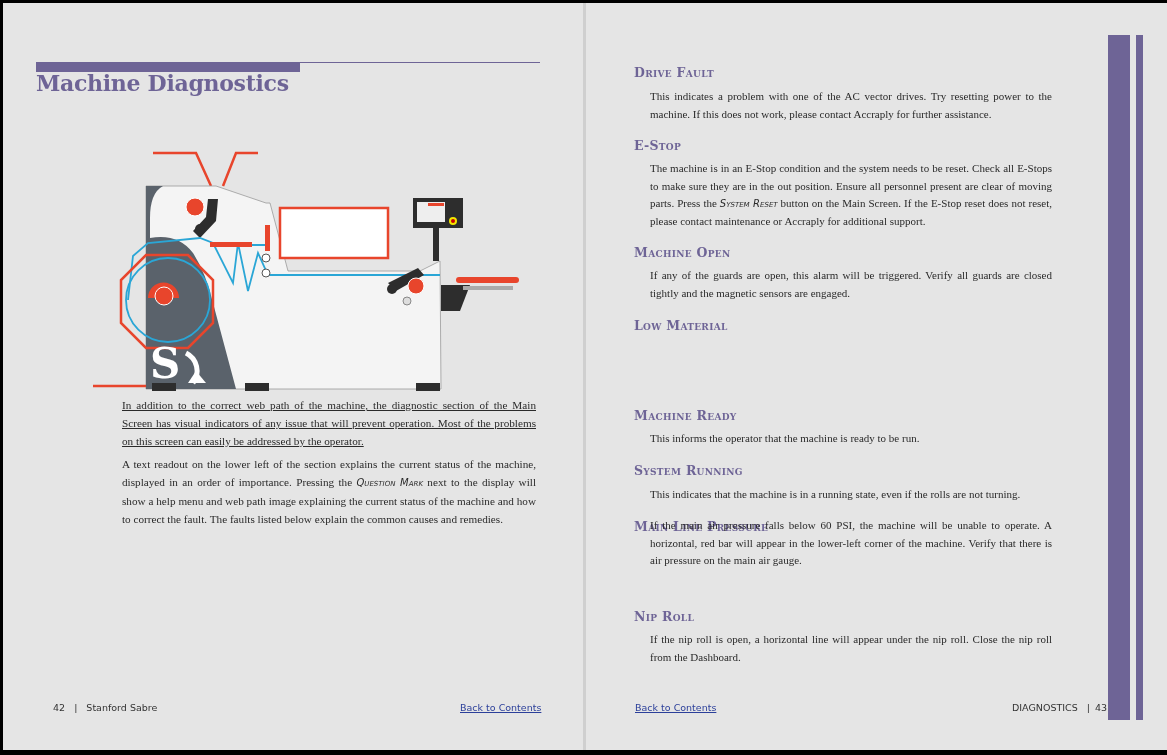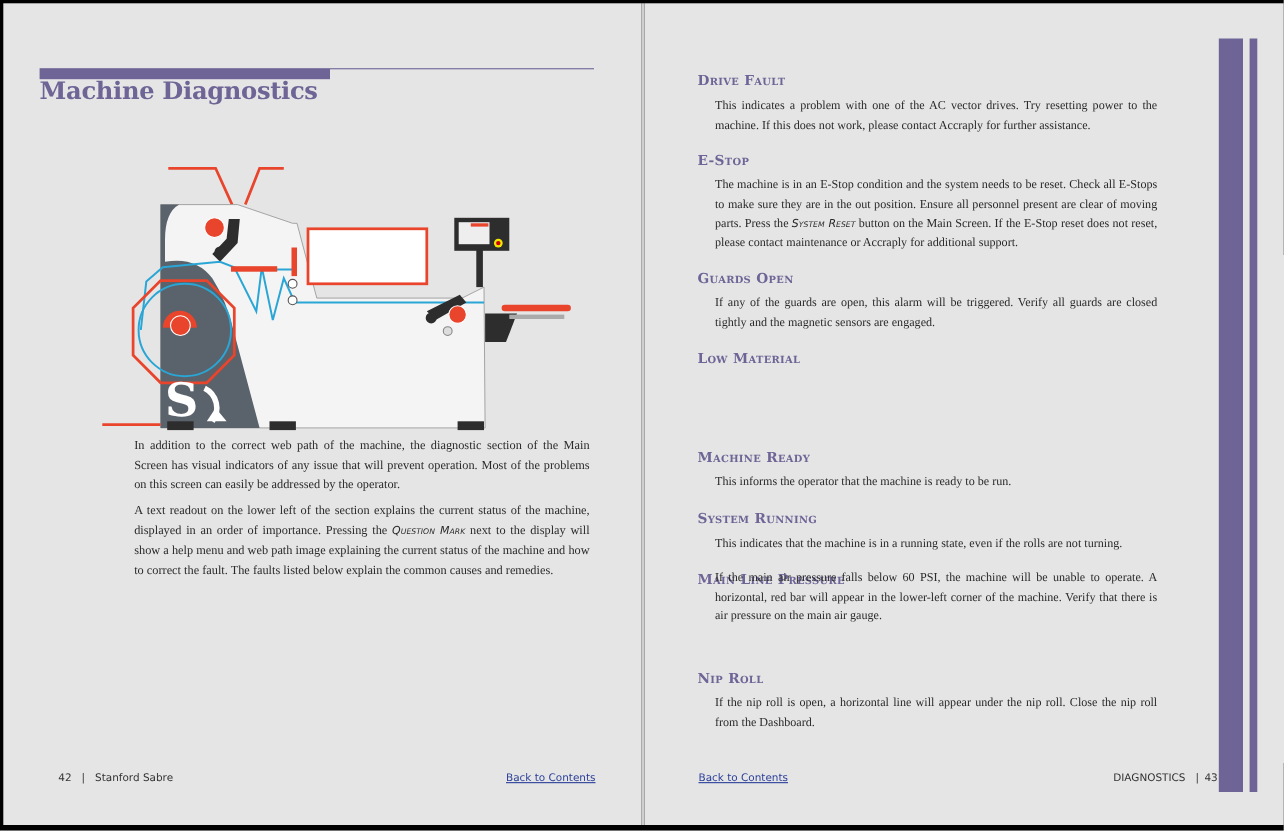--- a/index.html
+++ b/index.html
@@ -14,21 +14,21 @@
   .title-bar-thin { position:absolute; left:297px; top:59px; width:240px; height:1px; background:#6e6496; }
   .page-title { position:absolute; left:33px; top:67px; margin:0; font-family:"DejaVu Serif", serif;
                 font-weight:bold; font-size:22px; color:#6e6496; letter-spacing:-0.3px; }
 
   .figure { position:absolute; left:85px; top:140px; width:440px; height:255px; }
 
   .body-text { position:absolute; font-family:"Liberation Serif", serif; font-size:11.2px;
                color:#2a2a2a; line-height:18px; text-align:justify; margin:0; }
   .sc { font-style:italic; font-variant:small-caps; font-family:"DejaVu Sans", sans-serif; font-size:10px; }
 
-  #left-para-1 { left:119px; top:393px; width:414px; }
+  #left-para-1 { left:119px; top:393px; width:414px;text-decoration:underline; }
   #left-para-2 { left:119px; top:452px; width:414px; }
 
   .footer { position:absolute; font-family:"DejaVu Sans", sans-serif; font-size:9.5px; color:#333; }
   .link { color:#2b3f9a; text-decoration:underline; cursor:pointer; }
 
   .section-head { position:absolute; left:48px; margin:0; font-family:"DejaVu Serif", serif;
                   font-weight:bold; font-size:12.5px; color:#6e6496; font-variant:small-caps; letter-spacing:0.3px; }
   .section-body { position:absolute; left:64px; width:402px; margin:0;
                   font-family:"Liberation Serif", serif; font-size:11px; line-height:17.5px;
                   color:#2a2a2a; text-align:justify; }
@@ -118,21 +118,21 @@
   <div class="footer link" style="left:457px; top:699px;">Back to Contents</div>
 </div>
 
 <div class="page" id="right-page">
   <h2 class="section-head" style="top:62px;">Drive Fault</h2>
   <p class="section-body" style="top:85px;">This indicates a problem with one of the AC vector drives. Try resetting power to the machine. If this does not work, please contact Accraply for further assistance.</p>
 
   <h2 class="section-head" style="top:135px;">E-Stop</h2>
   <p class="section-body" style="top:157px;"><span>The machine is in an E-Stop condition and the system needs to be reset. Check all E-Stops to make sure they are in the out position. Ensure all personnel present are clear of moving parts. Press the </span><span class="sc">System Reset</span><span> button on the Main Screen. If the E-Stop reset does not reset, please contact maintenance or Accraply for additional support.</span></p>
 
-  <h2 class="section-head" style="top:242px;">Guards Open</h2>
+  <h2 class="section-head" style="top:242px;">Machine Open</h2>
   <p class="section-body" style="top:264px;">If any of the guards are open, this alarm will be triggered. Verify all guards are closed tightly and the magnetic sensors are engaged.</p>
 
   <h2 class="section-head" style="top:315px;">Low Material</h2>
 
   <h2 class="section-head" style="top:405px;">Machine Ready</h2>
   <p class="section-body" style="top:427px;">This informs the operator that the machine is ready to be run.</p>
 
   <h2 class="section-head" style="top:460px;">System Running</h2>
   <p class="section-body" style="top:483px;">This indicates that the machine is in a running state, even if the rolls are not turning.</p>
 

